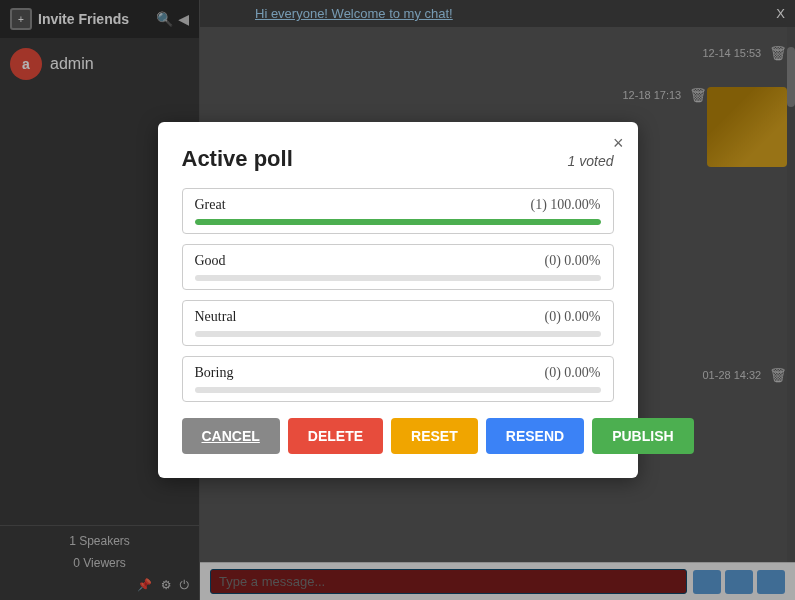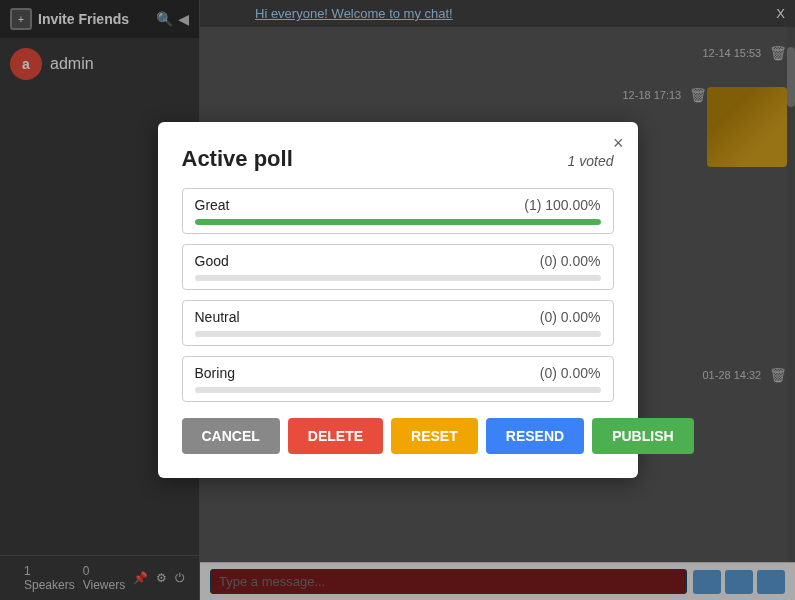--- a/index.html
+++ b/index.html
@@ -79,27 +79,28 @@
       border-radius: 50%;
       background: #e74c3c;
       display: flex; align-items: center; justify-content: center;
       font-weight: bold;
       color: white;
       font-size: 14px;
     }
 
     .sidebar-bottom {
       margin-top: auto;
-      padding: 8px 24px;
+      padding: 8px 10px;
       border-top: 1px solid #555;
       color: #ccc;
       font-size: 12px;
       display: flex;
       align-items: center;
       gap: 8px;
+      flex-direction: column;
     }
 
     .sidebar-bottom-icons {
       margin-left: auto;
       display: flex;
       gap: 8px;
     }
 
     
     .chat-main {
@@ -281,20 +282,21 @@
       border-radius: 4px;
       padding: 8px 12px;
       margin-bottom: 10px;
     }
 
     .poll-option-header {
       display: flex;
       justify-content: space-between;
       align-items: center;
       margin-bottom: 6px;
+      font-family: Liberation Serif, serif;
     }
 
     .poll-option-label {
       font-size: 14px;
       color: #222;
     }
 
     .poll-option-pct {
       font-size: 14px;
       color: #555;
@@ -321,21 +323,21 @@
     .btn {
       padding: 10px 20px;
       border: none;
       border-radius: 4px;
       font-size: 14px;
       font-weight: bold;
       cursor: pointer;
       color: white;
     }
 
-    .btn-cancel { background: #888; }
+    .btn-cancel { background: #888; text-decoration: underline; }
     .btn-delete { background: #e74c3c; }
     .btn-reset  { background: #f0a500; }
     .btn-resend { background: #3b82f6; }
     .btn-publish{ background: #4caf50; }
   </style>
 </head>
 <body>
 
 <div class="chat-bg">
 

